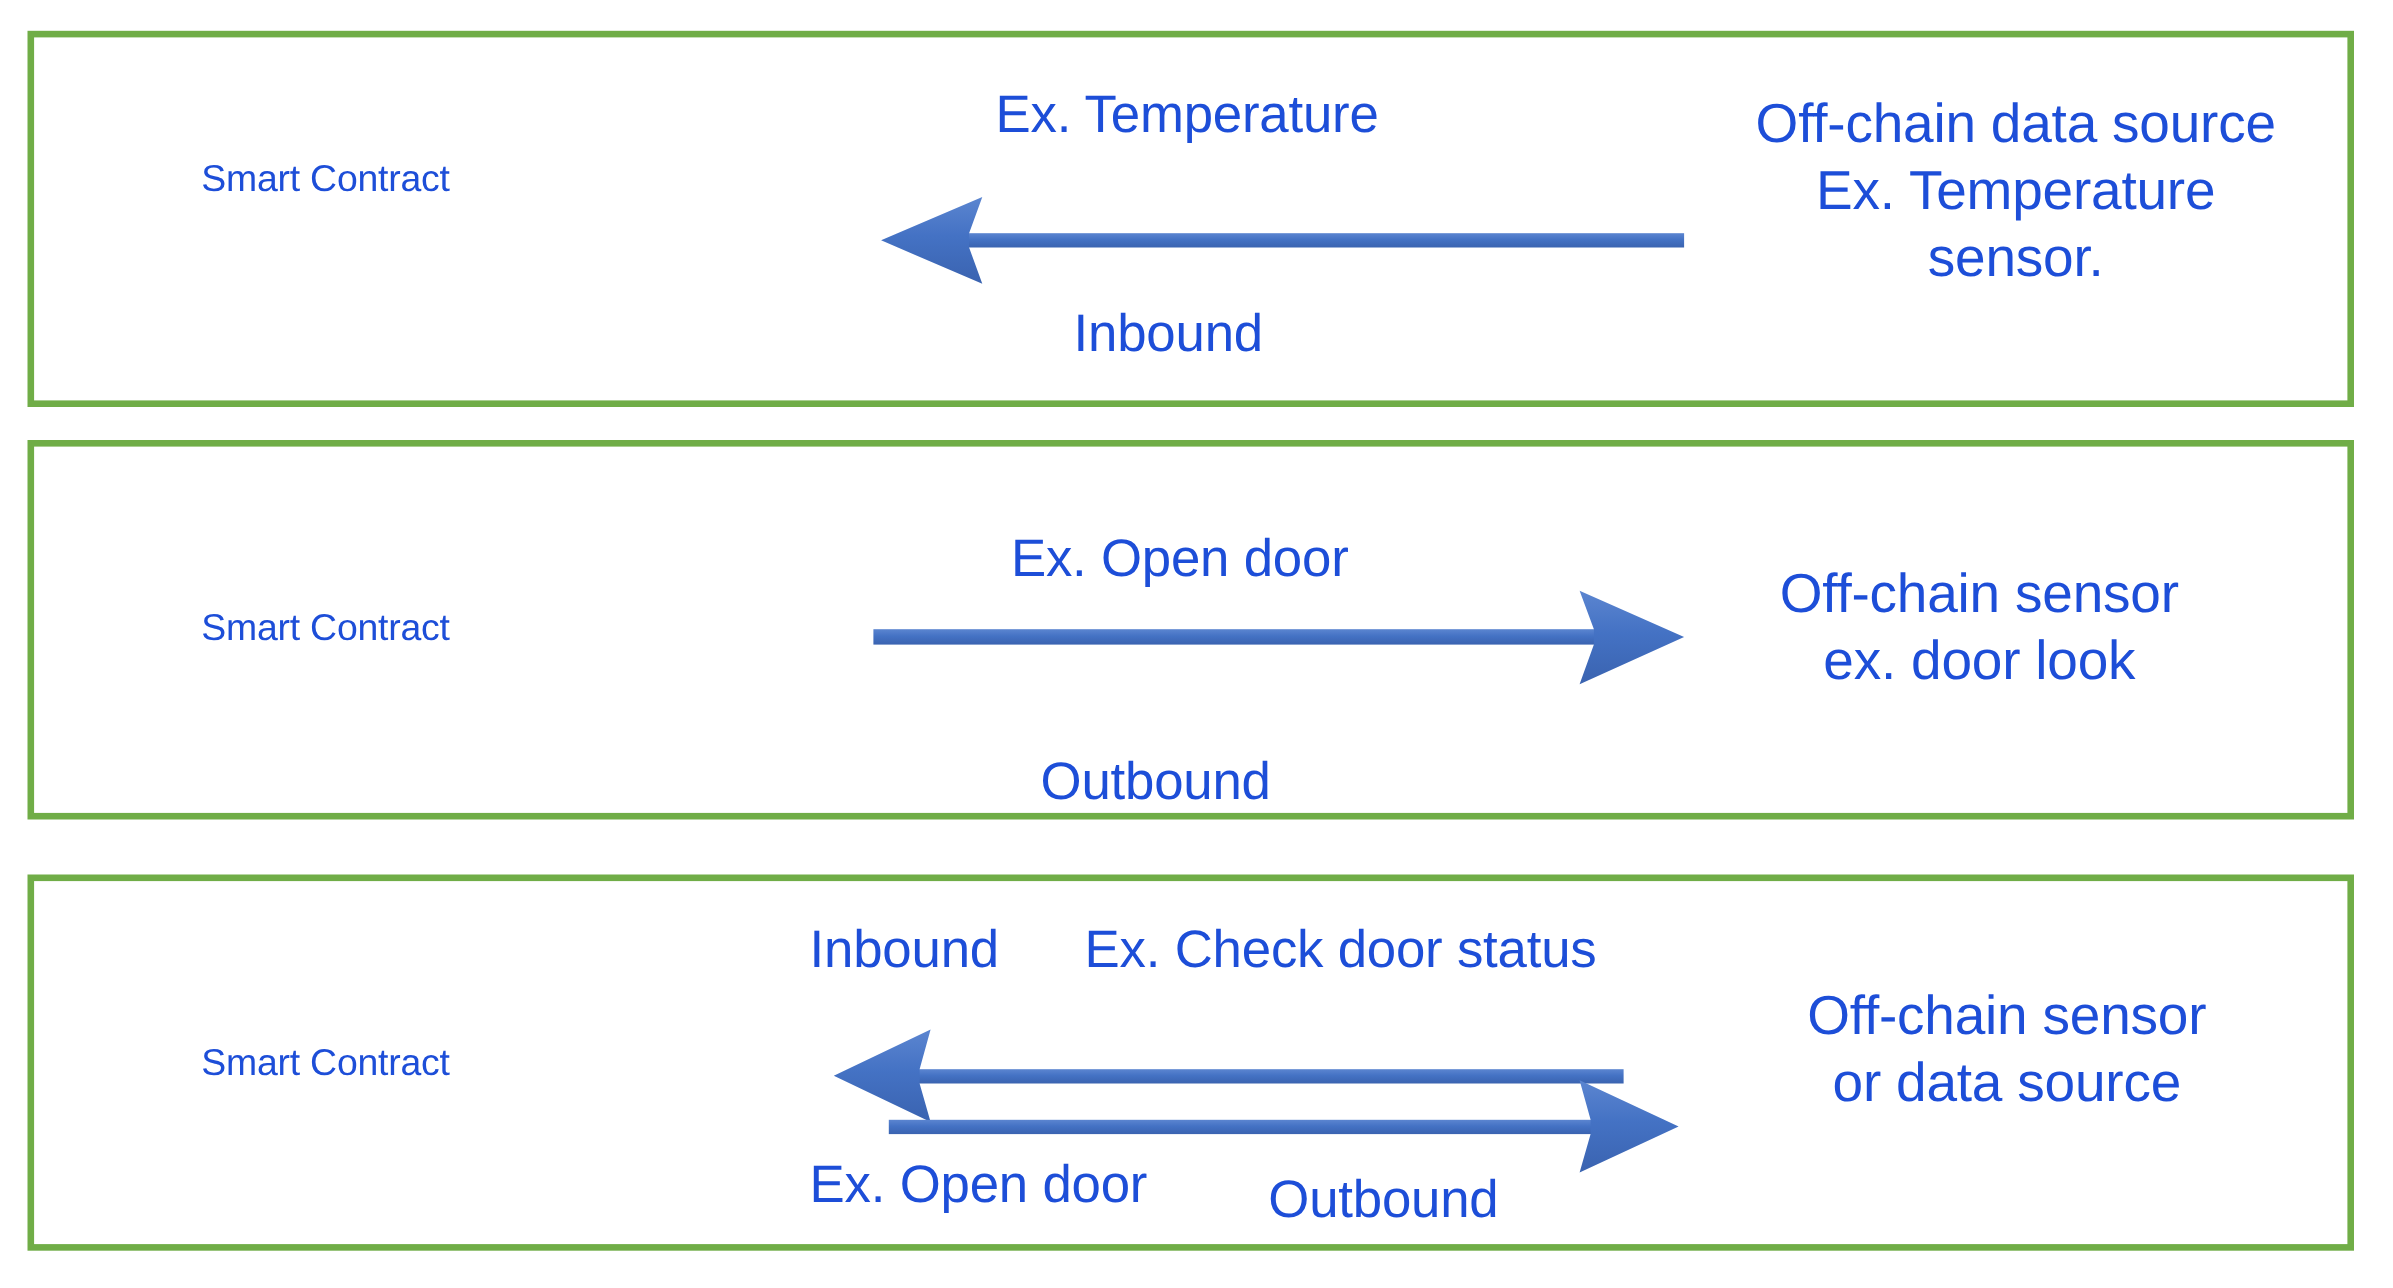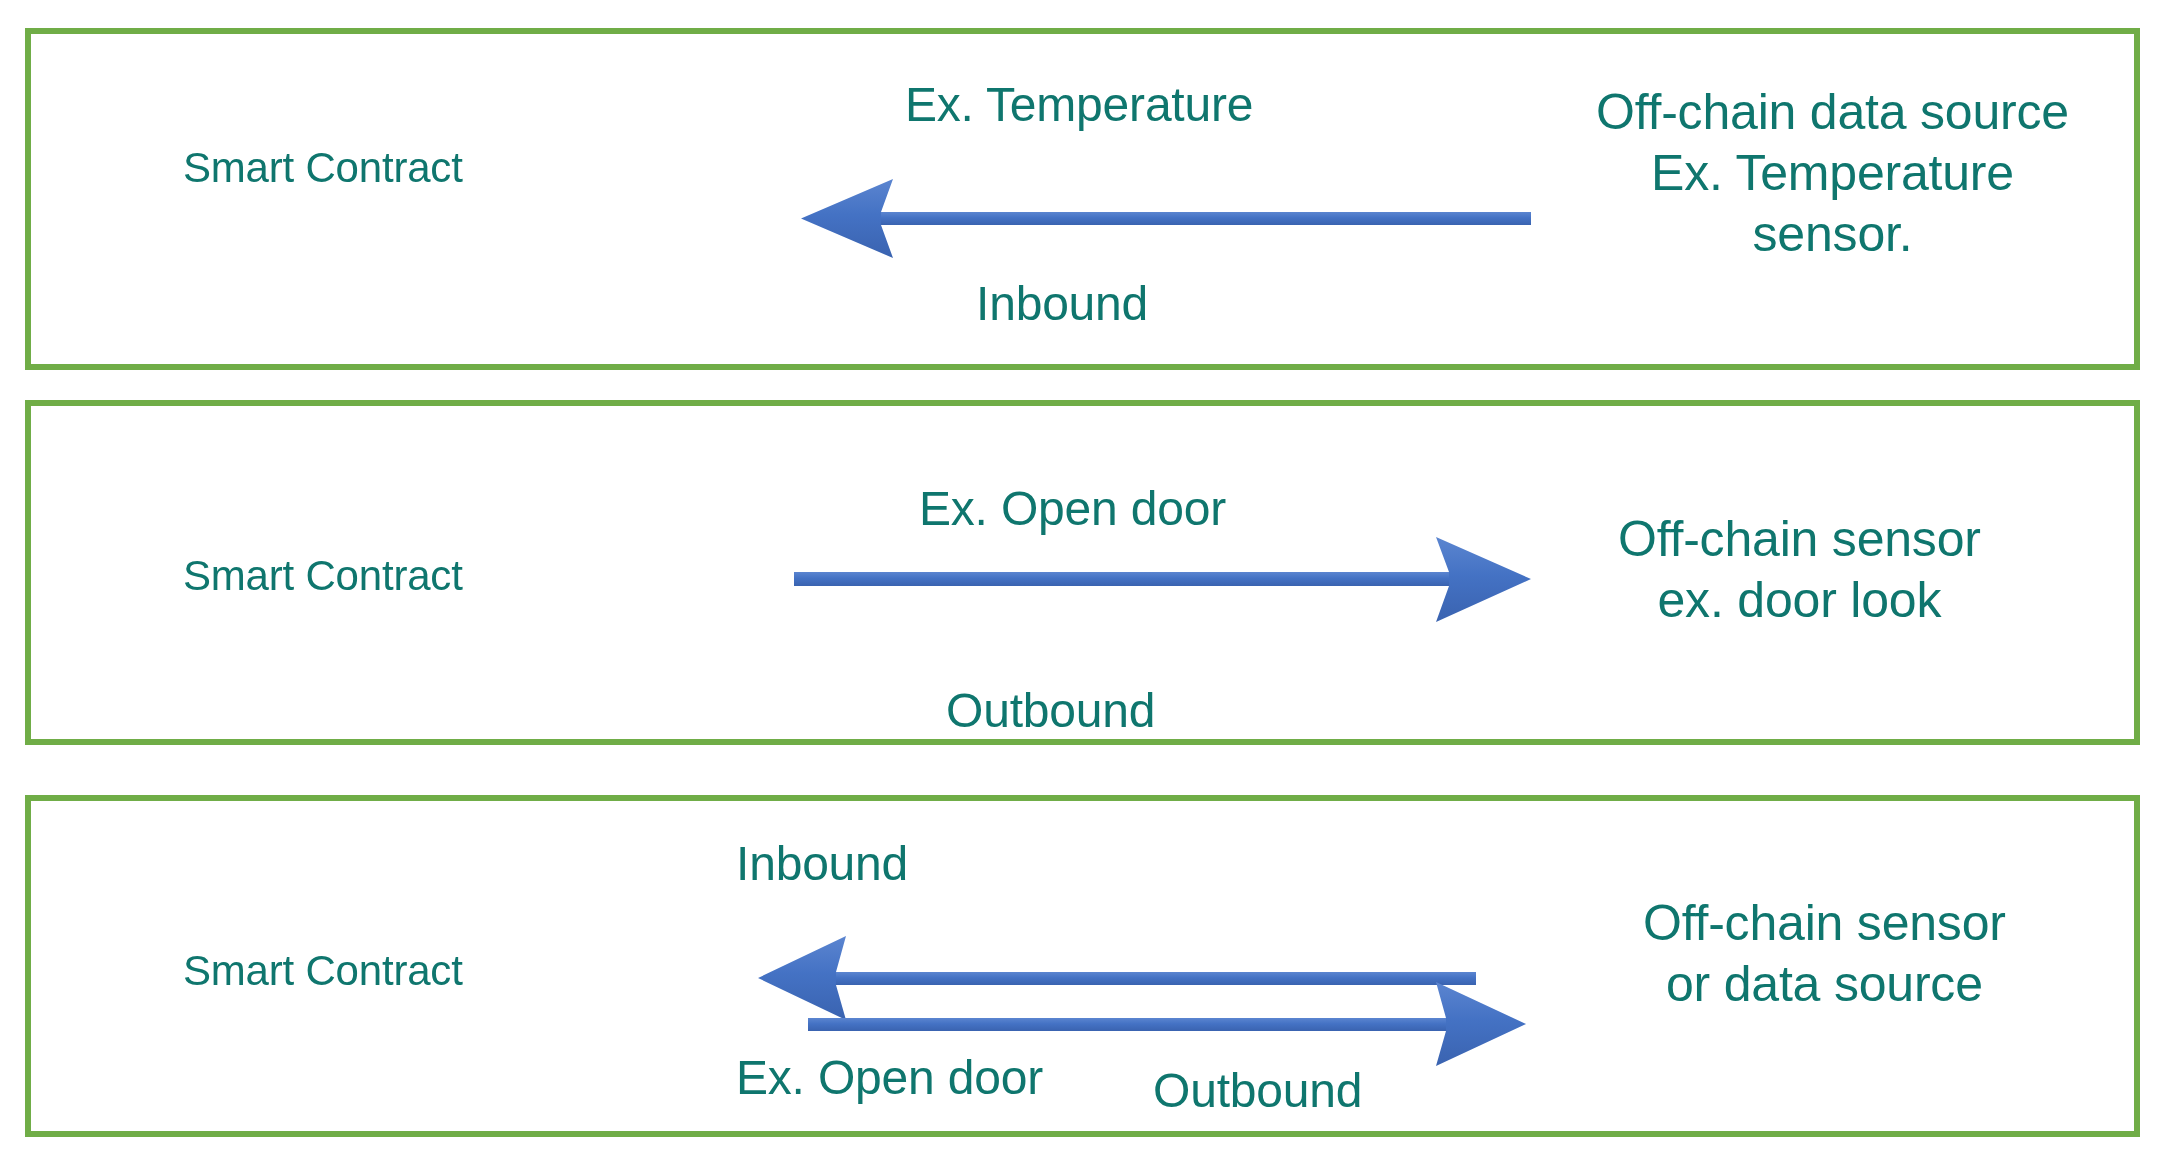--- a/index.html
+++ b/index.html
@@ -29,25 +29,25 @@
     background: #ffffff;
   }
   #panel-1 { top: 28px;  height: 342px; }
   #panel-2 { top: 400px; height: 345px; }
   #panel-3 { top: 795px; height: 342px; }
 
   .txt {
     position: absolute;
     white-space: nowrap;
     font-weight: 400;
-    color: #0f766e;
+    color: #1d4ed8;
     letter-spacing: -0.2px;
   }
   .sc {
-    font-size: 42px;
+    font-size: 34px;
     line-height: 1.05;
     text-align: right;
   }
   .side {
     font-size: 50px;
     line-height: 1.22;
     white-space: pre-line;
     text-align: center;
   }
   .lbl {
@@ -112,20 +112,21 @@
     <span class="txt side" style="left:1587px; top:103px;">Off-chain sensor
 ex. door look</span>
   </div>
 
   <div class="panel" id="panel-3">
 
     <span class="txt sc" style="left:152px; top:148px;">Smart Contract</span>
 
     <span class="txt lbl" style="left:705px; top:38px;">Inbound</span>
 
+    <span class="txt lbl" style="left:955px; top:38px;">Ex. Check door status</span>
 
     <svg class="arrow-svg" style="left:715px; top:95px;" width="790" height="200" viewBox="0 0 790 200">
       <defs>
         <linearGradient id="g3a" x1="0" y1="0" x2="0" y2="1">
           <stop offset="0%" stop-color="#5B85D0"></stop>
           <stop offset="45%" stop-color="#4472C4"></stop>
           <stop offset="100%" stop-color="#3A63B0"></stop>
         </linearGradient>
         <linearGradient id="g3b" x1="0" y1="0" x2="0" y2="1">
           <stop offset="0%" stop-color="#5B85D0"></stop>

